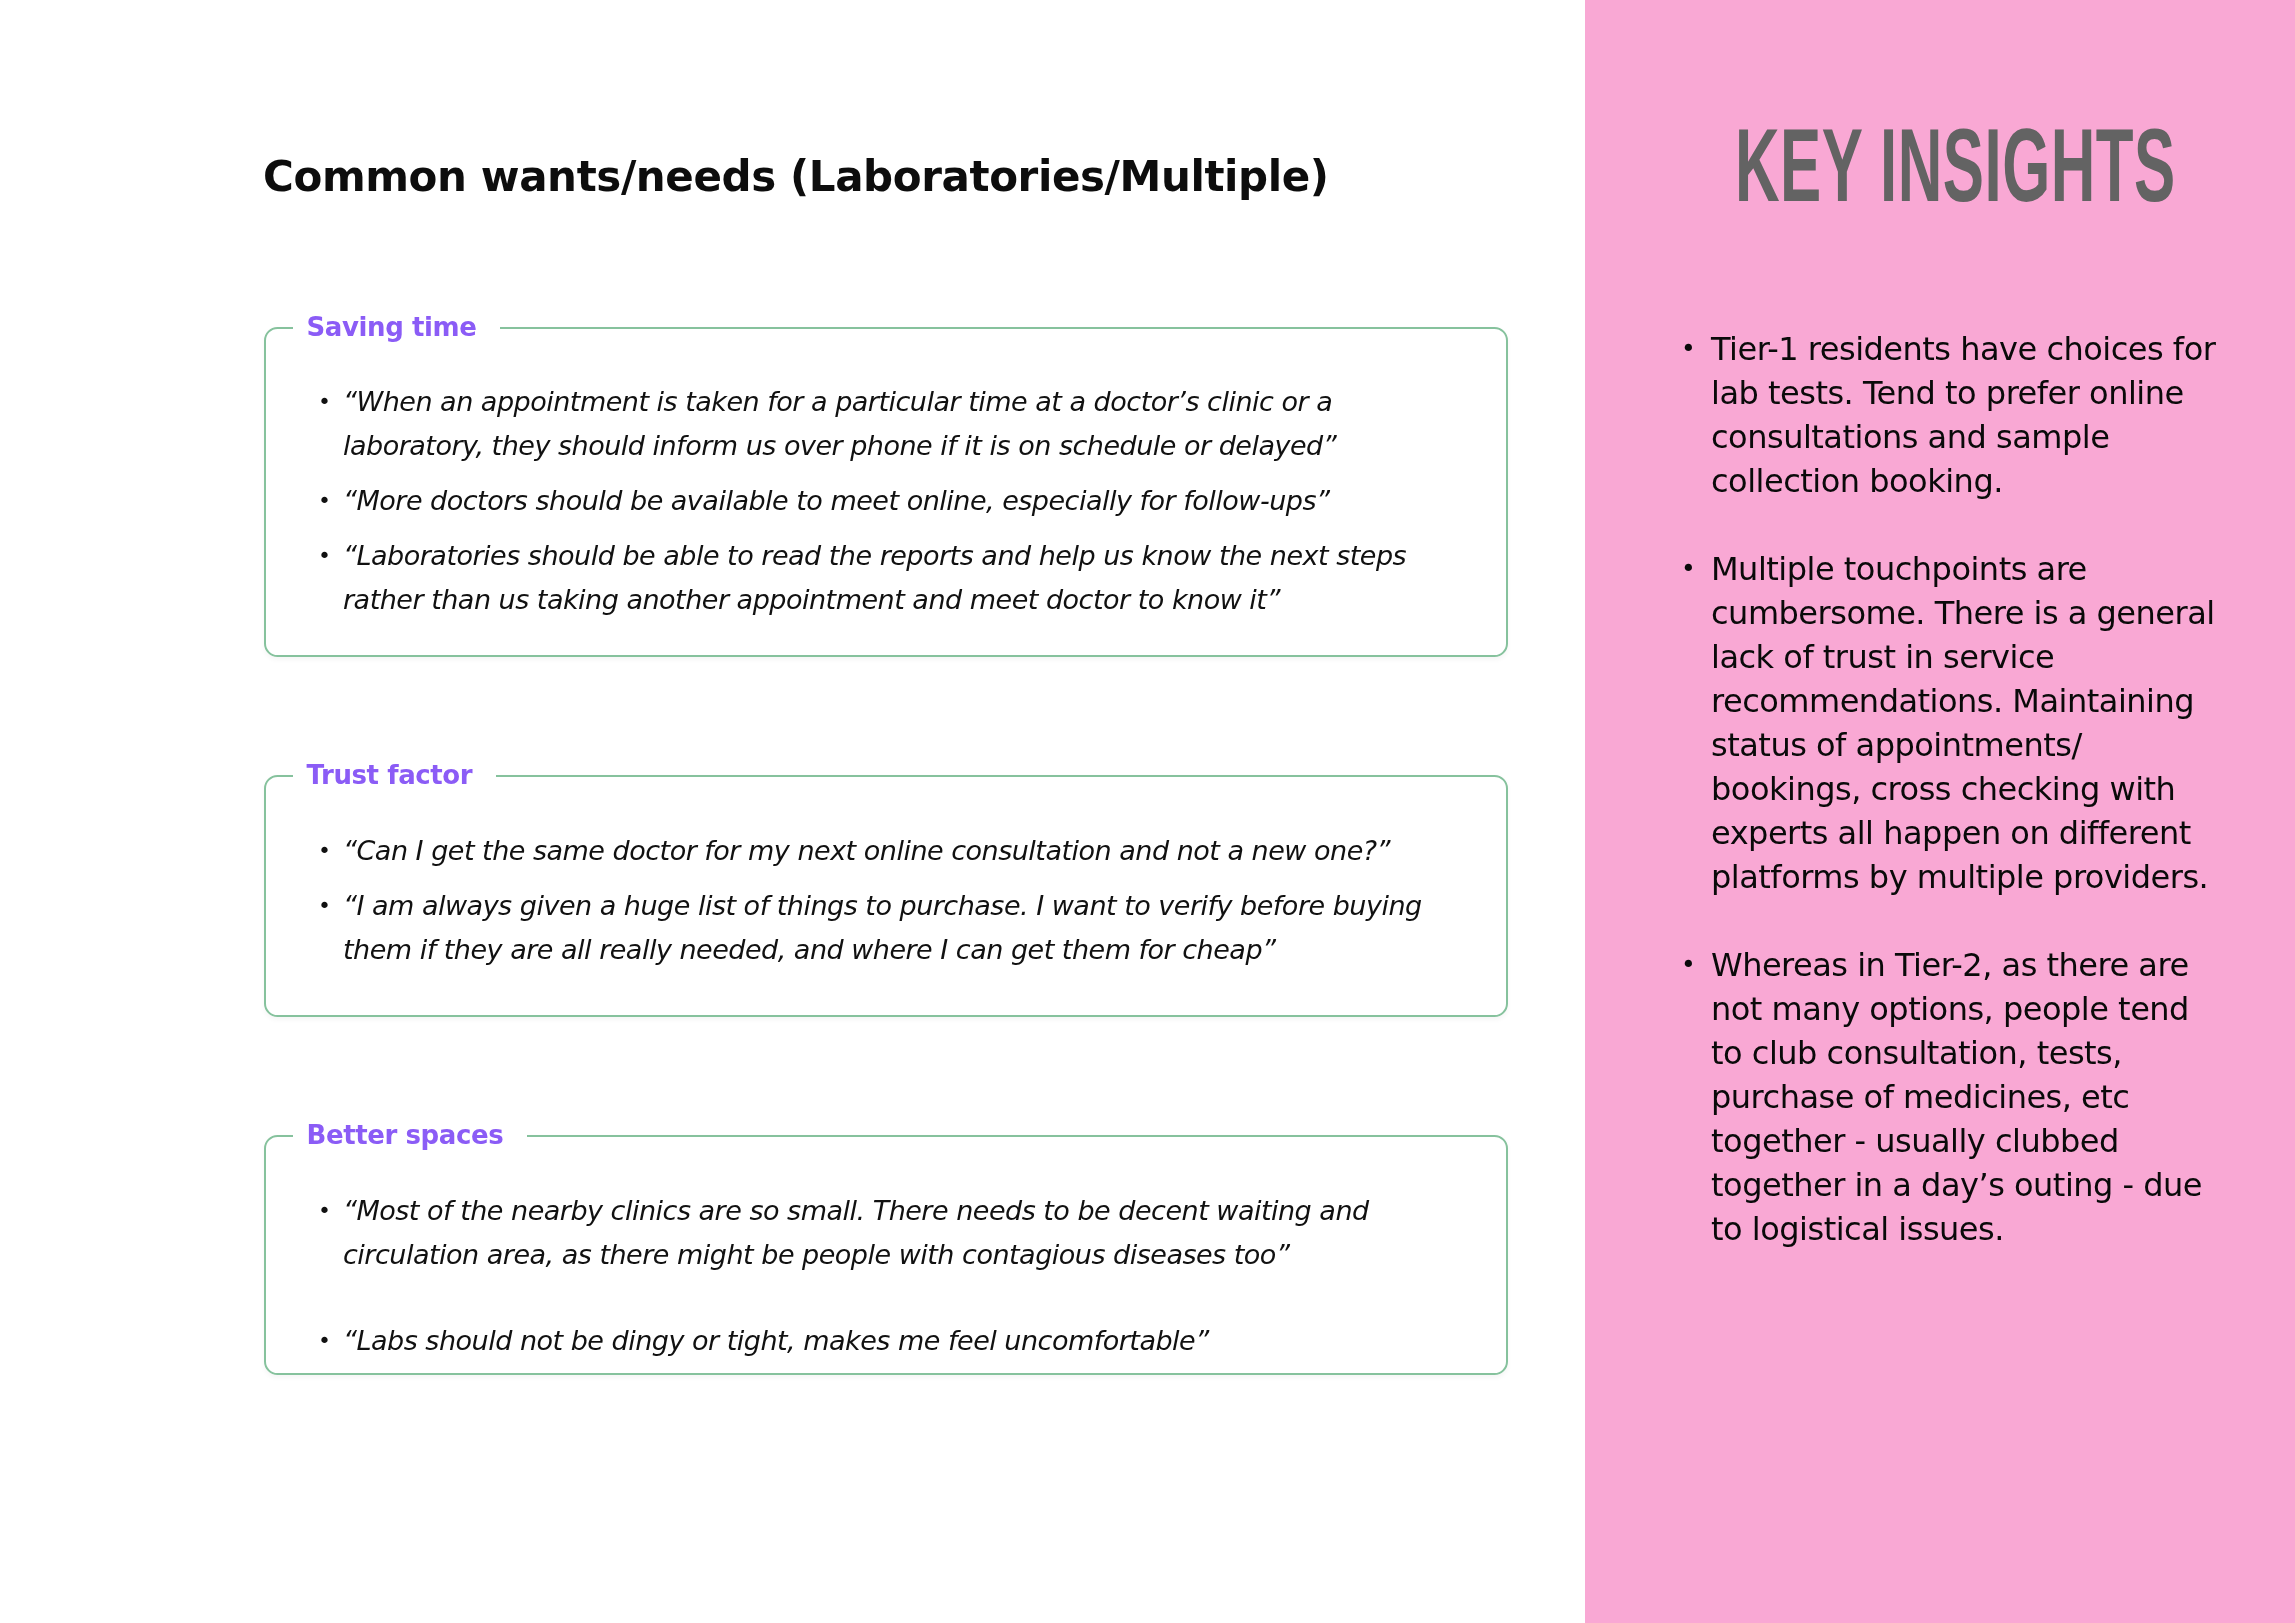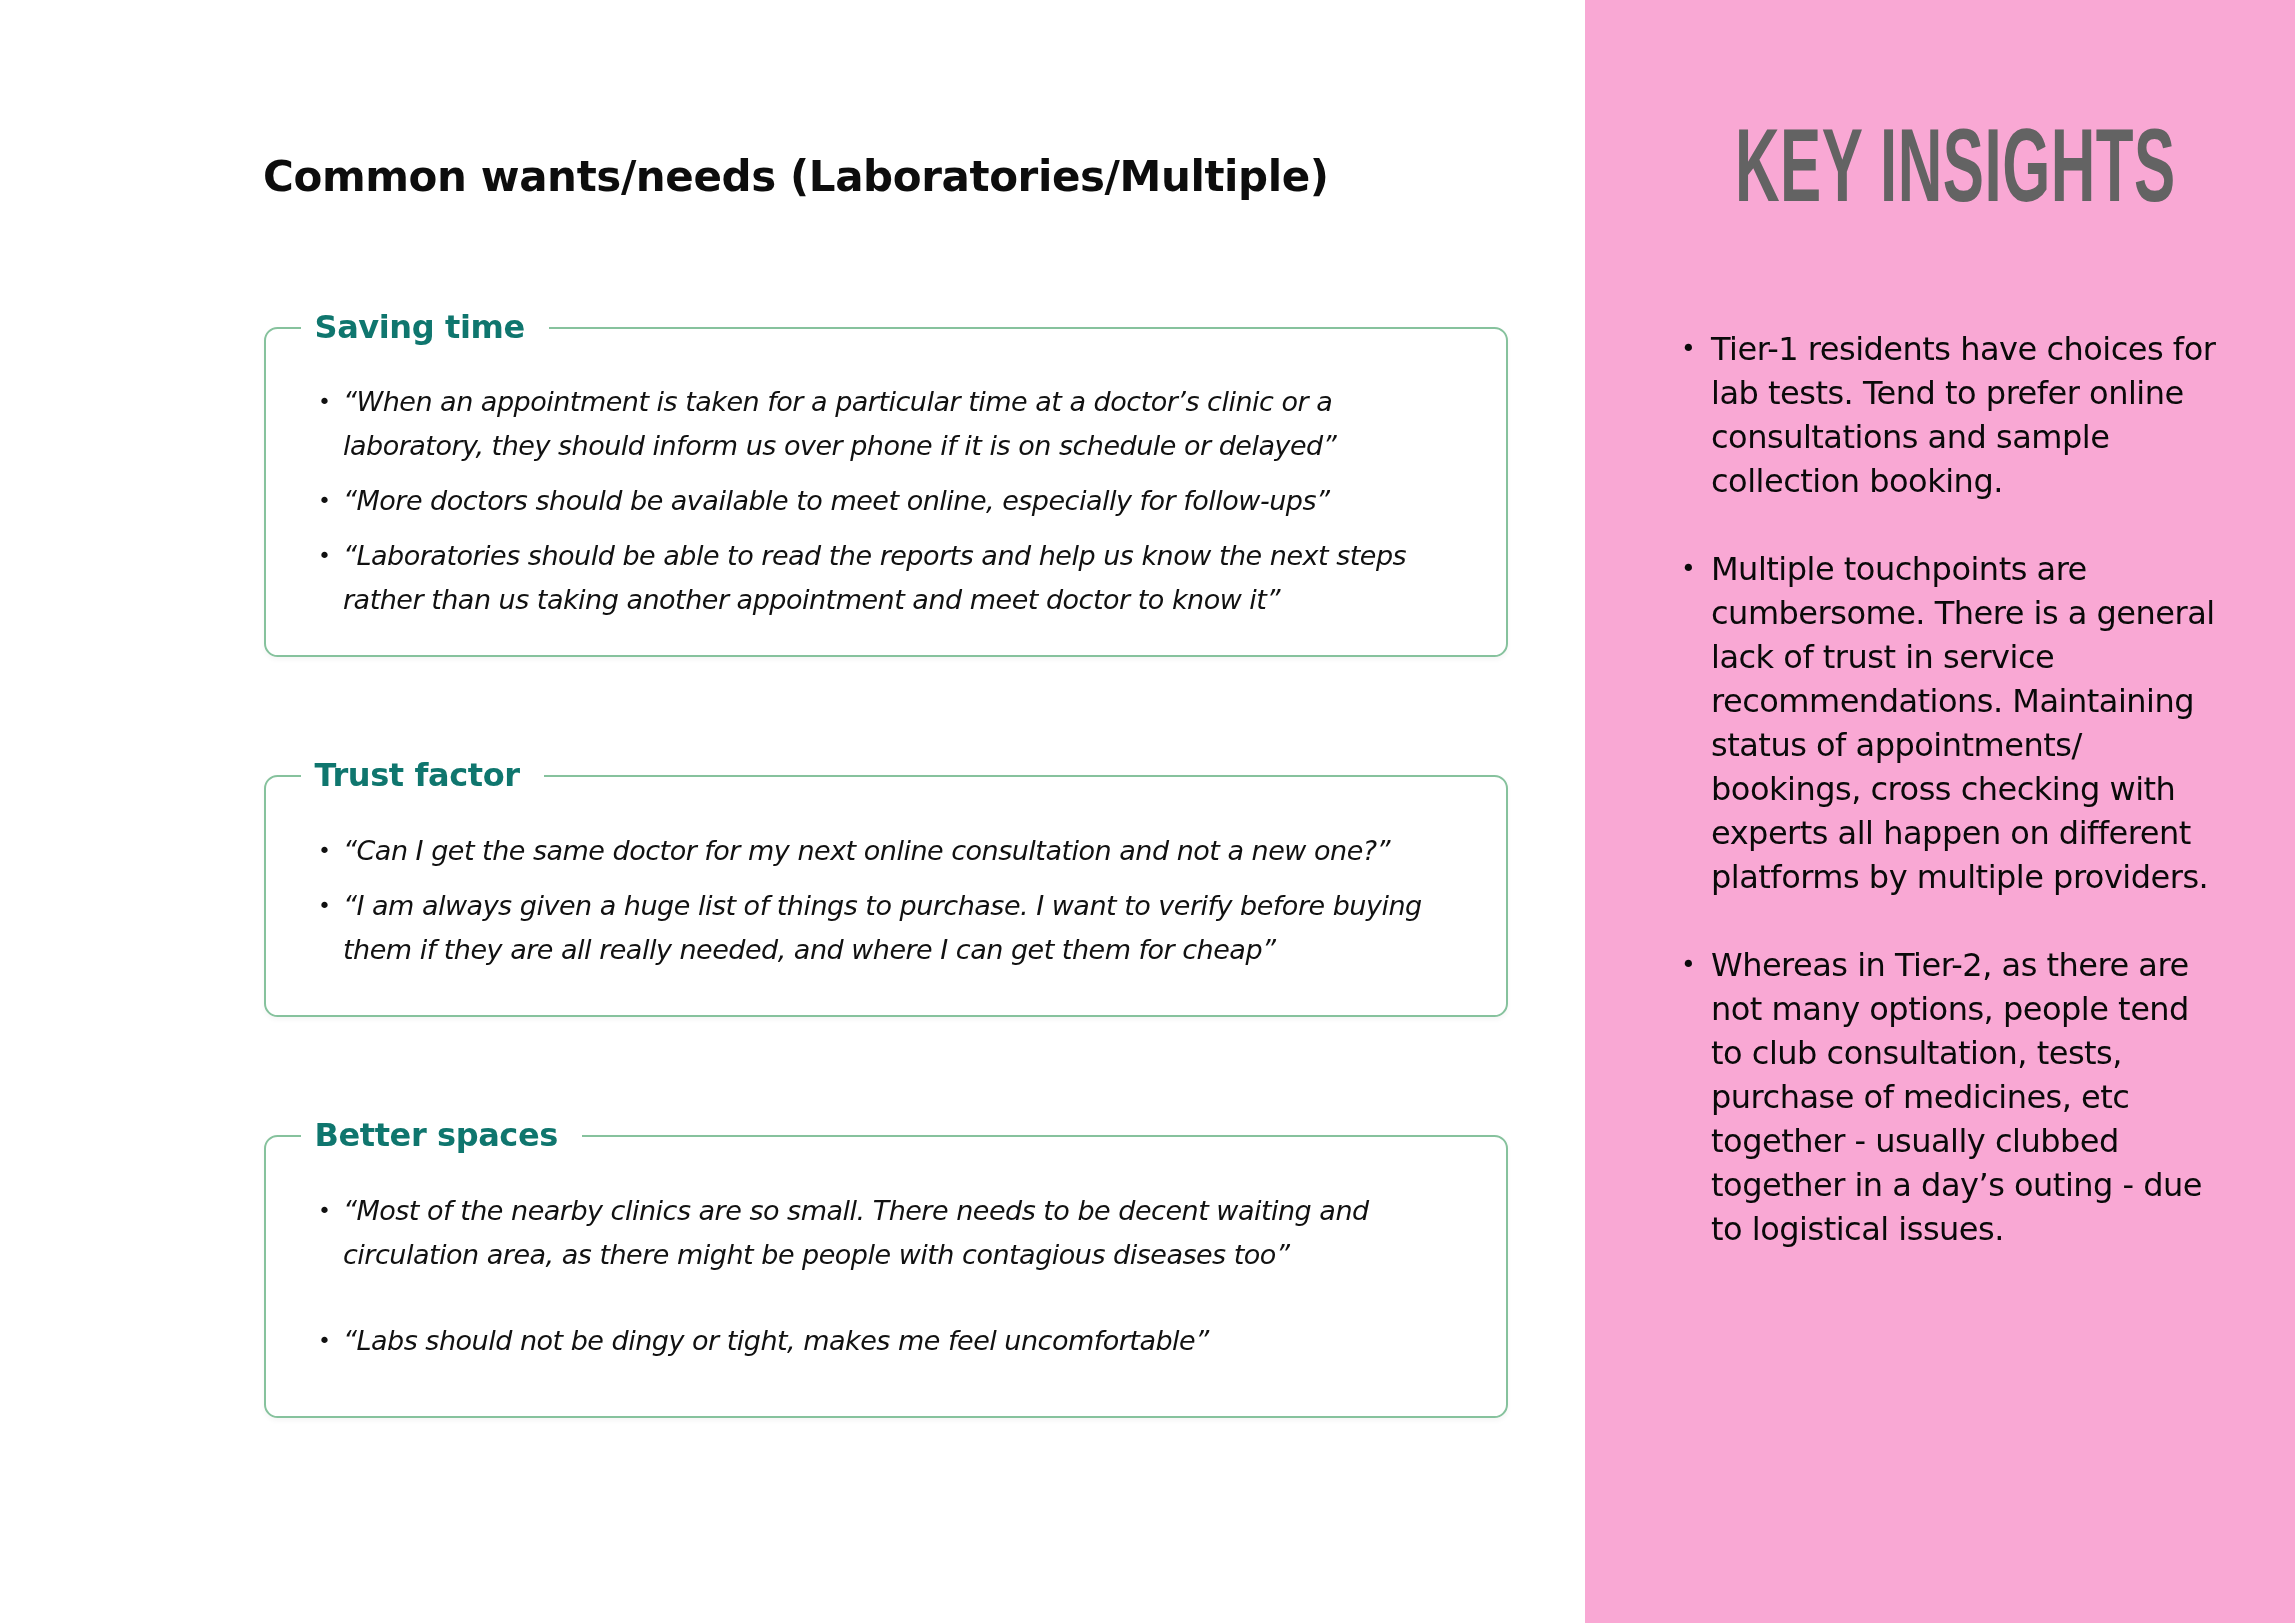--- a/index.html
+++ b/index.html
@@ -34,28 +34,28 @@
       left: 264px;
       width: 1244px;
       border: 2.5px solid #86c29d;
       border-radius: 13.5px;
       box-sizing: border-box;
       box-shadow: 0 2.5px 5px rgba(0,0,0,0.04);
     }
     .card-title {
       position: absolute;
       top: -24.5px;
-      left: 35px;
+      left: 27px;
       padding: 0 24px 0 13.5px;
       background: #ffffff;
       font-family: "DejaVu Sans", sans-serif;
       font-weight: bold;
-      font-size: 32px;
+      font-size: 26px;
       line-height: 44px;
-      color: #0f766e;
+      color: #8b5cf6;
       letter-spacing: -0.4px;
       white-space: nowrap;
     }
     .card ul {
       list-style: none;
       margin: 0;
       padding: 0;
       position: absolute;
       left: 52px;
       right: 34px;
@@ -80,21 +80,21 @@
     }
 
     #card-saving { top: 327px; height: 330px; }
     #card-saving ul { top: 51px; }
     #card-saving li { margin-bottom: 11px; }
 
     #card-trust { top: 775px; height: 242px; padding-left: 12px; }
     #card-trust ul { top: 52px; }
     #card-trust li { margin-bottom: 11px; }
 
-    #card-spaces { top: 1135px; height: 283px; text-decoration: underline; }
+    #card-spaces { top: 1135px; height: 240px; text-decoration: underline; }
     #card-spaces ul { top: 52px; }
     #card-spaces li.spaced { margin-bottom: 42px; }
 
     
     .insights-panel {
       position: absolute;
       left: 1585px;
       top: 0;
       width: 711px;
       height: 1624px;

